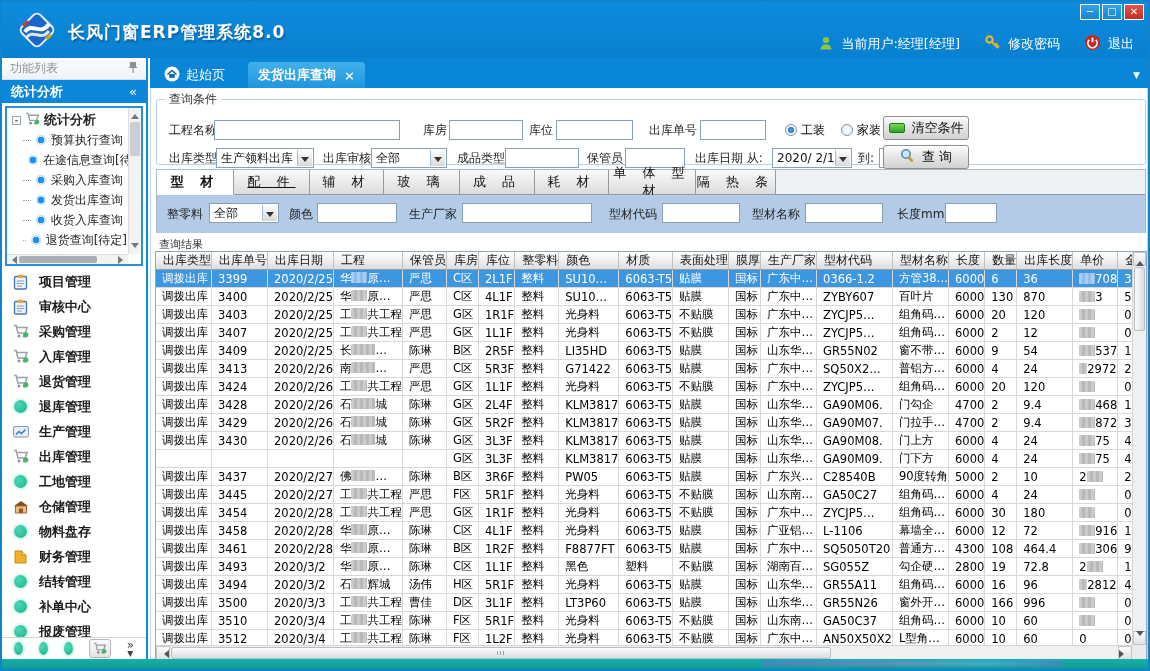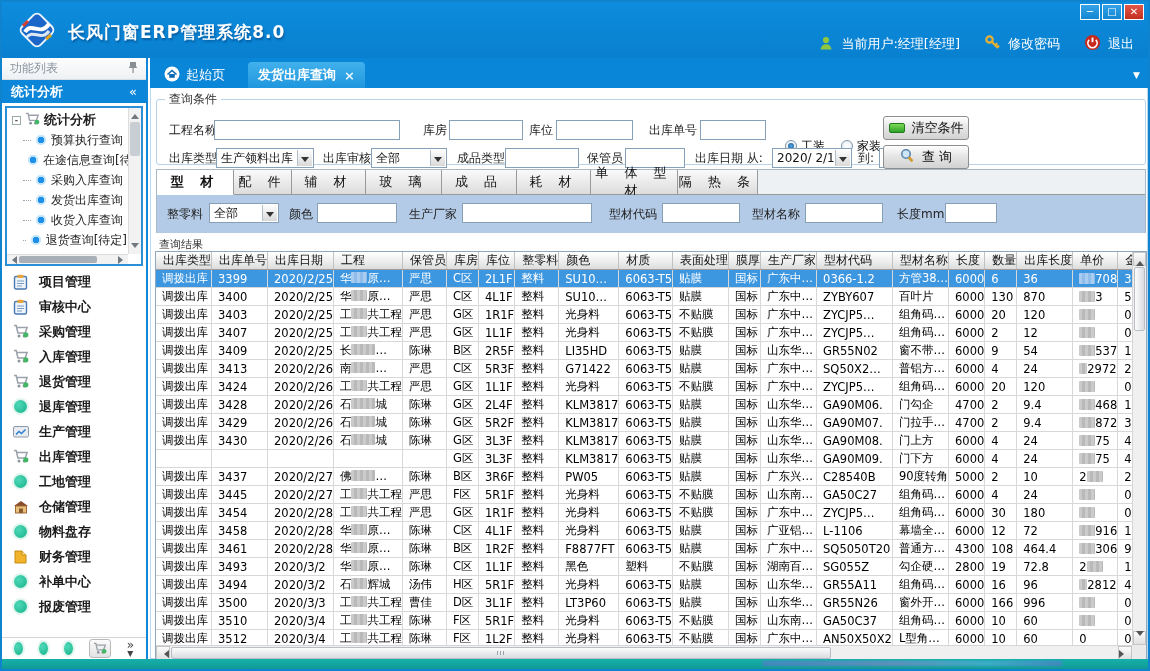--- a/index.html
+++ b/index.html
@@ -333,20 +333,26 @@
               <path d="M2 1h7l4 4v8H2z" fill="#f2b32c" stroke="#c58a10"></path>
               <path d="M9 1v4h4" fill="#ffe39a" stroke="#c58a10"></path>
             </svg>
           </span>
           <span>财务管理</span>
         </div>
         <div class="mitem">
           <span class="mic">
             <span class="icdot"></span>
           </span>
+          <span>结转管理</span>
+        </div>
+        <div class="mitem">
+          <span class="mic">
+            <span class="icdot"></span>
+          </span>
           <span>补单中心</span>
         </div>
         <div class="mitem">
           <span class="mic">
             <span class="icdot"></span>
           </span>
           <span>报废管理</span>
         </div>
       </div>
     <div class="sfoot">
@@ -388,21 +394,21 @@
         <legend>查询条件</legend>
 
         <span class="fl" style="left:12px;top:12px;">工程名称</span>
         <input class="tb" style="left: 57px; top: 12px; width: 186px;">
         <span class="fl" style="left:266px;top:12px;">库房</span>
         <input class="tb" style="left: 292px; top: 12px; width: 74px;">
         <span class="fl" style="left:372px;top:12px;">库位</span>
         <input class="tb" style="left: 399px; top: 12px; width: 77px;">
         <span class="fl" style="left:492px;top:12px;">出库单号</span>
         <input class="tb" style="left: 543px; top: 12px; width: 66px;">
-        <span style="position:absolute;left:628px;top:28px;"><span class="radio sel" style="position: relative; margin-right: 16px; display: inline-flex;">
+        <span style="position:absolute;left:628px;top:12px;"><span class="radio sel" style="position: relative; margin-right: 16px; display: inline-flex;">
               <span class="rdot"></span>
               <span>工装</span>
             </span><span class="radio" style="position: relative; margin-right: 16px; display: inline-flex;">
               <span class="rdot"></span>
               <span>家装</span>
             </span></span>
         <button class="btn3d" style="left:726px;top:8px;width:86px;">
           <span class="eraser"></span>
           <span>清空条件</span>
         </button>
@@ -437,21 +443,21 @@
                 <circle cx="6" cy="6" r="4.2" fill="#cfe6f8" stroke="#5b87b0" stroke-width="1.6"></circle>
                 <rect x="9.4" y="8.2" width="6" height="2.8" rx="1.3" transform="rotate(45 9.4 8.2)" fill="#d09a2e"></rect>
               </svg></span>
           <span>查 询</span>
         </button>
       </fieldset>
 
       <div class="matbox">
         <div class="mtabs">
             <div class="mtab active" style="width: 77px;">型 材</div>
-            <div class="mtab" style="width: 58px;">配 件</div>
+            <div class="mtab" style="width: 76px; text-decoration: underline;">配 件</div>
             <div class="mtab" style="width: 74px;">辅 材</div>
             <div class="mtab" style="width: 76px;">玻 璃</div>
             <div class="mtab" style="width: 75px;">成 品</div>
             <div class="mtab" style="width: 74px;">耗 材</div>
             <div class="mtab" style="width: 87px; text-align: center;">单 体 型 材</div>
             <div class="mtab" style="width: 80px;">隔 热 条</div>
             <div class="filler"></div>
           </div>
         <div class="fband">
           <span class="fl" style="left:10px;">整零料</span>

